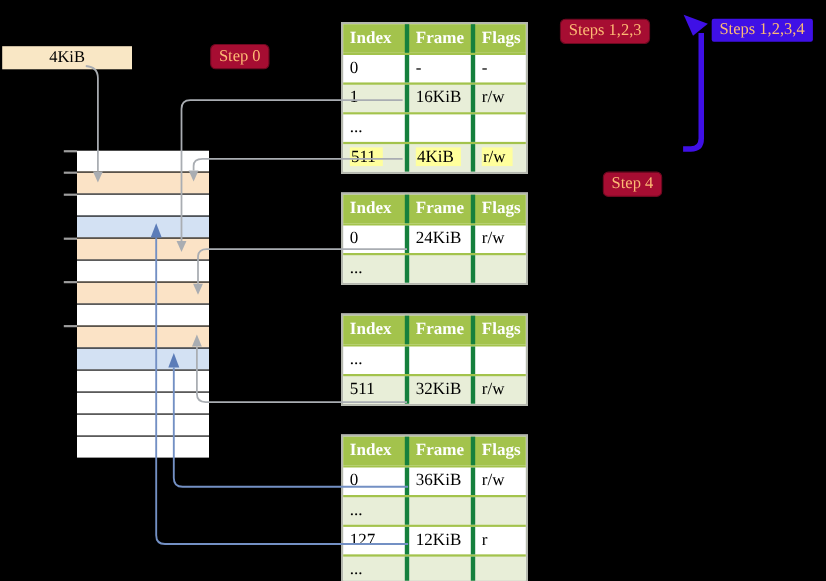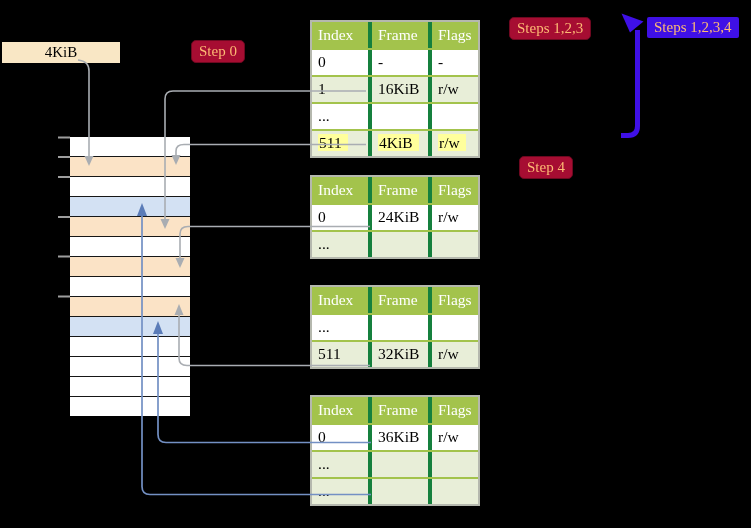--- a/index.html
+++ b/index.html
@@ -25,21 +25,21 @@
   .badge.crimson {
     background: var(--badge-crimson, #a60d32);
     border: 1px solid #6e0820; border-radius: 5px;
   }
   .badge.blue {
     background: var(--badge-blue, #3f10e6); border-radius: 2px;
   }
   #badge-step0     { left: 191px; top: 40px; text-align: center; }
   #badge-steps123  { left: 509px; top: 17px; }
   #badge-steps1234 { left: 647px; top: 17px; }
-  #badge-step4     { left: 519px; top: 156px; }
+  #badge-step4     { left: 548px; top: 156px; }
 
   
   .memcol {
     position: absolute; left: 70px; top: 137px; width: 120px; height: 279px;
     display: flex; flex-direction: column;
   }
   .mem-row { flex: 1; border-top: 1px solid #161616; }
   .mem-row:first-child { border-top: none; }
   .mem-white  { background: var(--mem-white, #fff); }
   .mem-orange { background: var(--mem-orange, #fbe3c6); }
@@ -59,21 +59,21 @@
   .t-row:not(.t-head) { border-top: 2px solid var(--table-header-green, #a3c34c); }
   .t-row.shaded { background: var(--table-row-green, #e8eed8); }
   .t-cell {
     padding-left: 6px; font-size: 15.5px; line-height: 24px; color: #000;
     border-left: 4px solid #15803d; overflow: hidden;
   }
   .t-cell:first-child { border-left: none; }
   .t-cell:nth-child(1) { width: 56px; }
   .t-cell:nth-child(2) { width: 60px; }
   .t-cell:nth-child(3) { flex: 1; }
-  .t-head .t-cell { color: #fff; font-weight: normal; font-size: 15.5px; line-height: 25px; }
+  .t-head .t-cell { color: #fff; font-weight: bold; font-size: 15.5px; line-height: 25px; }
   .hl { background: var(--highlight-yellow, #ffff9c); padding: 0 6px 0 1px; }
 
   
   .overlay { position: absolute; left: 0; top: 0; pointer-events: none; }
   .gline { stroke: var(--connector-gray, #a9adb2); stroke-width: 1.6; fill: none; }
   .ghead { fill: var(--connector-gray, #a9adb2); }
   .bline { stroke: var(--connector-blue, #7390c4); stroke-width: 1.7; fill: none; }
   .bhead { fill: var(--arrowhead-blue, #5b7cb8); }
   .tick  { stroke: var(--tick-gray, #9e9e9e); stroke-width: 2; }
   .bigline { stroke: var(--badge-blue, #3f10e6); stroke-width: 5; fill: none; }
@@ -180,20 +180,25 @@
       <div class="t-row">
         <div class="t-cell"><span>0</span></div>
         <div class="t-cell"><span>36KiB</span></div>
         <div class="t-cell"><span>r/w</span></div>
       </div>
       <div class="t-row shaded">
         <div class="t-cell"><span>...</span></div>
         <div class="t-cell"></div>
         <div class="t-cell"></div>
       </div>
+      <div class="t-row">
+        <div class="t-cell"><span>127</span></div>
+        <div class="t-cell"><span>12KiB</span></div>
+        <div class="t-cell"><span>r</span></div>
+      </div>
       <div class="t-row shaded">
         <div class="t-cell"><span>...</span></div>
         <div class="t-cell"></div>
         <div class="t-cell"></div>
       </div>
     </div>
 
   <svg class="overlay" width="751" height="528" viewBox="0 0 751 528">
 
     <g>

